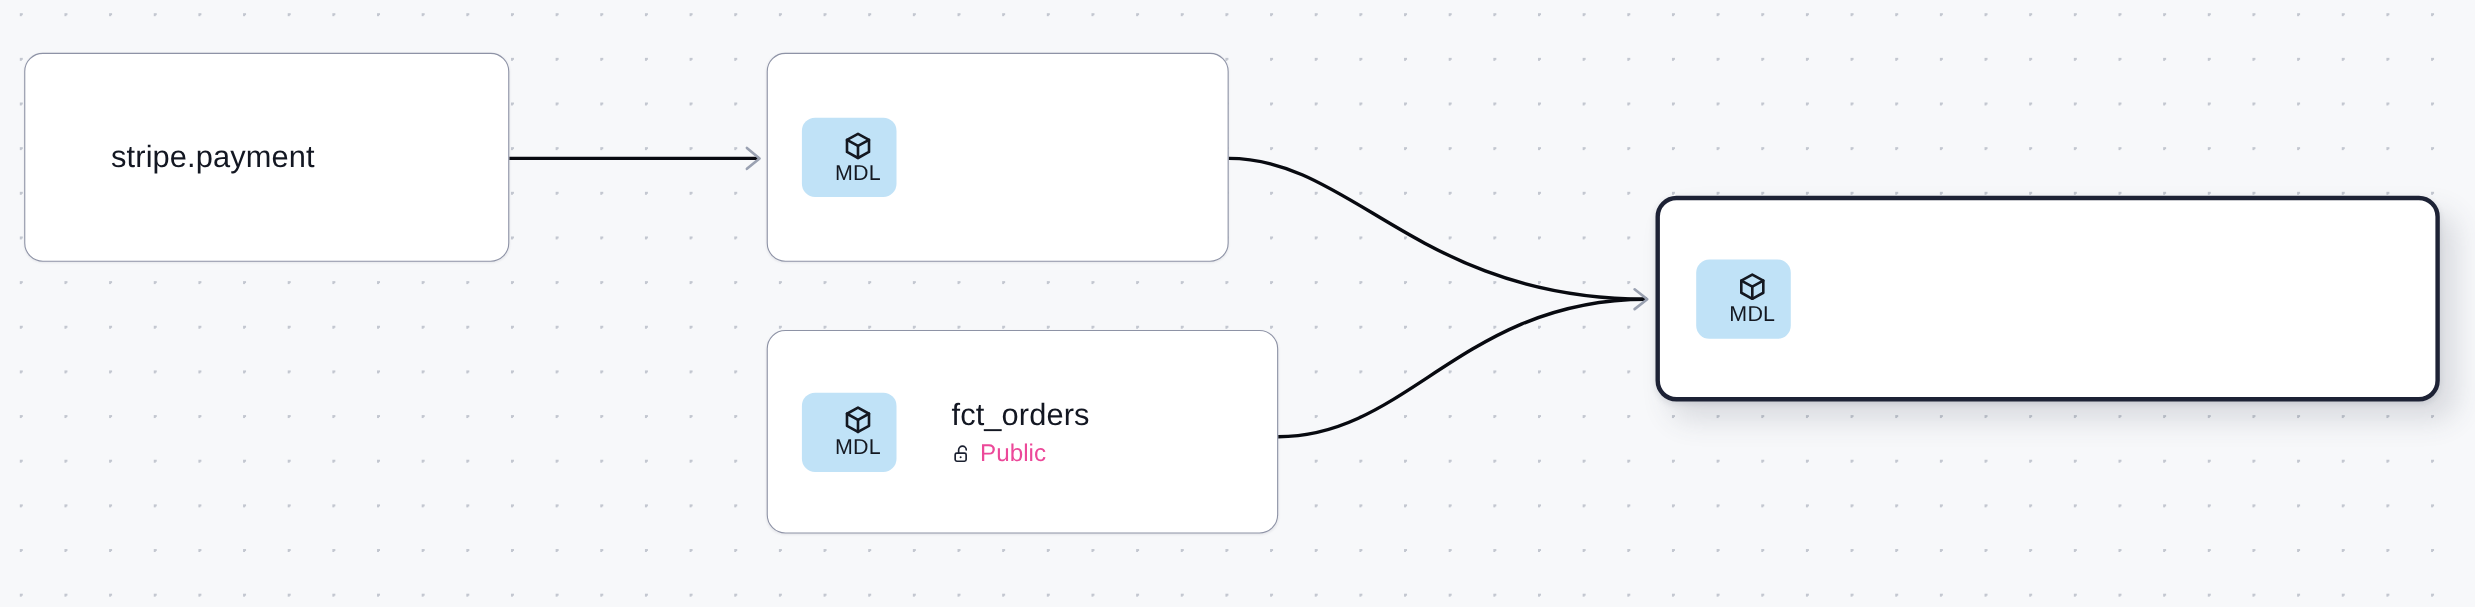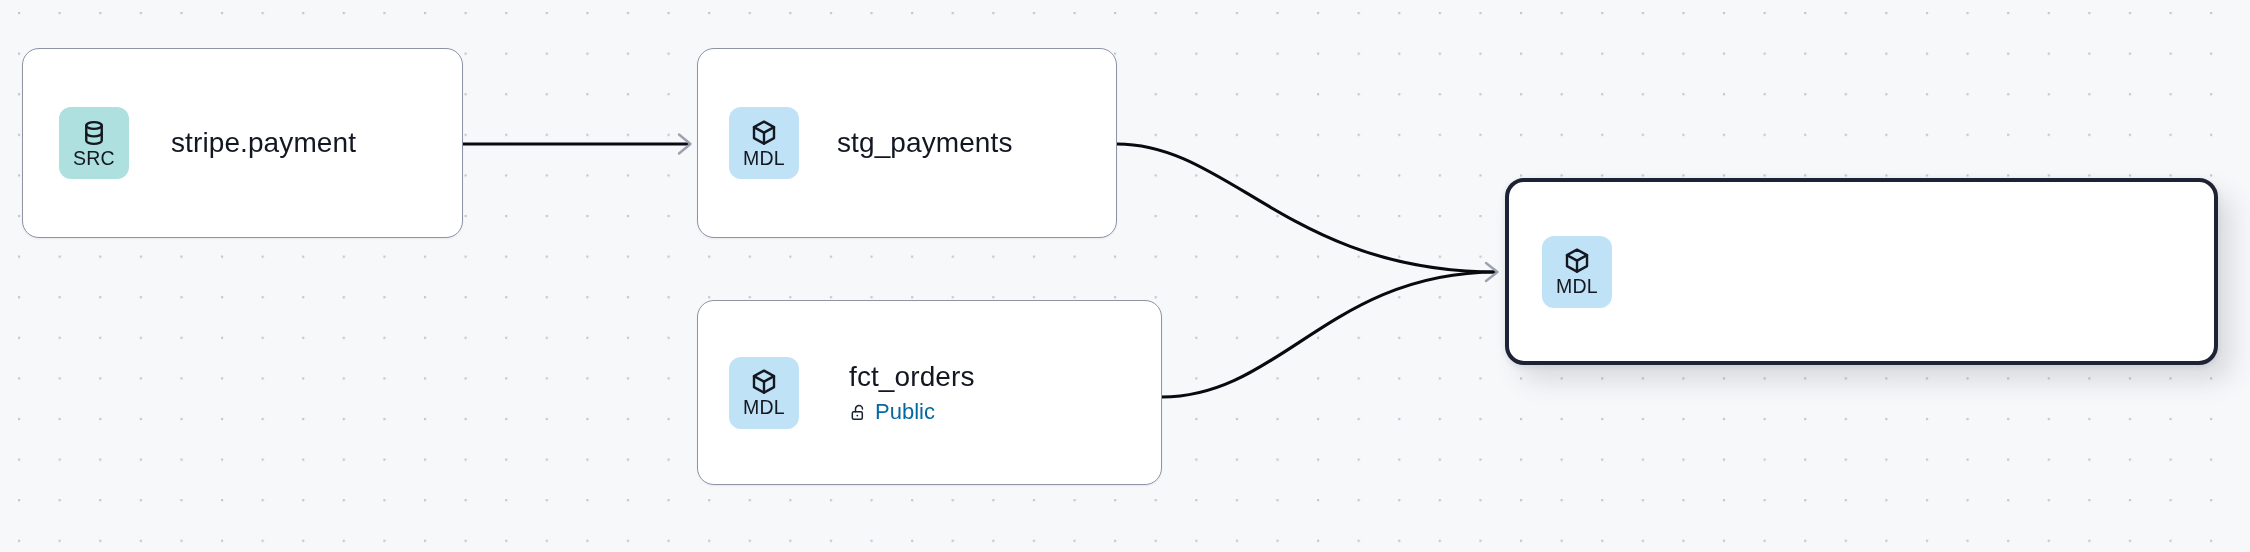--- a/index.html
+++ b/index.html
@@ -68,21 +68,21 @@
     width: 70px;
     height: 72px;
     border-radius: 12px;
     display: flex;
     flex-direction: column;
     align-items: center;
     justify-content: center;
     gap: 1px;
   }
   .badge.src  { background: #ade0de; }
-  .badge.mdl  { background: #c0e2f7; }
+  .badge.mdl  { background: #c0e2f7; padding-left: 16px; }
   .badge-glyph {
     display: block;
     height: 30px;
     line-height: 0;
   }
   .badge-text {
     font-size: 19.5px;
     line-height: 1;
     letter-spacing: 0.2px;
     color: #141821;
@@ -102,21 +102,21 @@
     white-space: nowrap;
     letter-spacing: 0.1px;
   }
   .node-sub {
     display: flex;
     align-items: center;
     gap: 7px;
     margin-top: 6px;
     font-size: 22px;
     line-height: 1.15;
-    color: #0369a1;
+    color: #ec4899;
     white-space: nowrap;
   }
   .sub-icon { line-height: 0; display: block; }
 
   
   #node-stripe-payment {
     left: 22px;  top: 48px;  width: 441px;  height: 190px;
     padding-left: 36px;
   }
   #node-stripe-payment .node-body { margin-left: 42px; }
@@ -158,48 +158,35 @@
     <g>
       <path class="edge-path" d="M 1162 397 C 1280 397, 1330 272, 1497 272"></path>
     </g>
 
     <g>
       <path class="edge-head" d="M 1486 263 L 1497.5 272 L 1486 281"></path>
     </g>
   </svg>
 
   <div class="node" id="node-stripe-payment">
-    <div class="badge src">
-      <span class="badge-glyph">
-        <svg width="30" height="30" viewBox="0 0 24 24" fill="none" stroke="#141821" stroke-width="1.9" stroke-linecap="round" stroke-linejoin="round">
-          <ellipse cx="12" cy="6" rx="6.2" ry="2.7"></ellipse>
-          <path d="M5.8 6 V 18 C 5.8 19.5, 8.6 20.7, 12 20.7 C 15.4 20.7, 18.2 19.5, 18.2 18 V 6"></path>
-          <path d="M5.8 12 C 5.8 13.5, 8.6 14.7, 12 14.7 C 15.4 14.7, 18.2 13.5, 18.2 12"></path>
-        </svg>
-      </span>
-      <span class="badge-text">SRC</span>
-    </div>
     <div class="node-body">
       <div class="node-title">stripe.payment</div>
     </div>
   </div>
 
   <div class="node" id="node-stg-payments">
     <div class="badge mdl">
       <span class="badge-glyph">
         <svg width="30" height="30" viewBox="0 0 24 24" fill="none" stroke="#141821" stroke-width="1.9" stroke-linecap="round" stroke-linejoin="round">
           <path d="M12 2.9 L20 7.3 L20 16.1 L12 20.5 L4 16.1 L4 7.3 Z"></path>
           <path d="M4 7.3 L12 11.7 L20 7.3"></path>
           <path d="M12 11.7 L12 20.5"></path>
         </svg>
       </span>
       <span class="badge-text">MDL</span>
-    </div>
-    <div class="node-body">
-      <div class="node-title">stg_payments</div>
     </div>
   </div>
 
   <div class="node" id="node-fct-orders">
     <div class="badge mdl">
       <span class="badge-glyph">
         <svg width="30" height="30" viewBox="0 0 24 24" fill="none" stroke="#141821" stroke-width="1.9" stroke-linecap="round" stroke-linejoin="round">
           <path d="M12 2.9 L20 7.3 L20 16.1 L12 20.5 L4 16.1 L4 7.3 Z"></path>
           <path d="M4 7.3 L12 11.7 L20 7.3"></path>
           <path d="M12 11.7 L12 20.5"></path>

